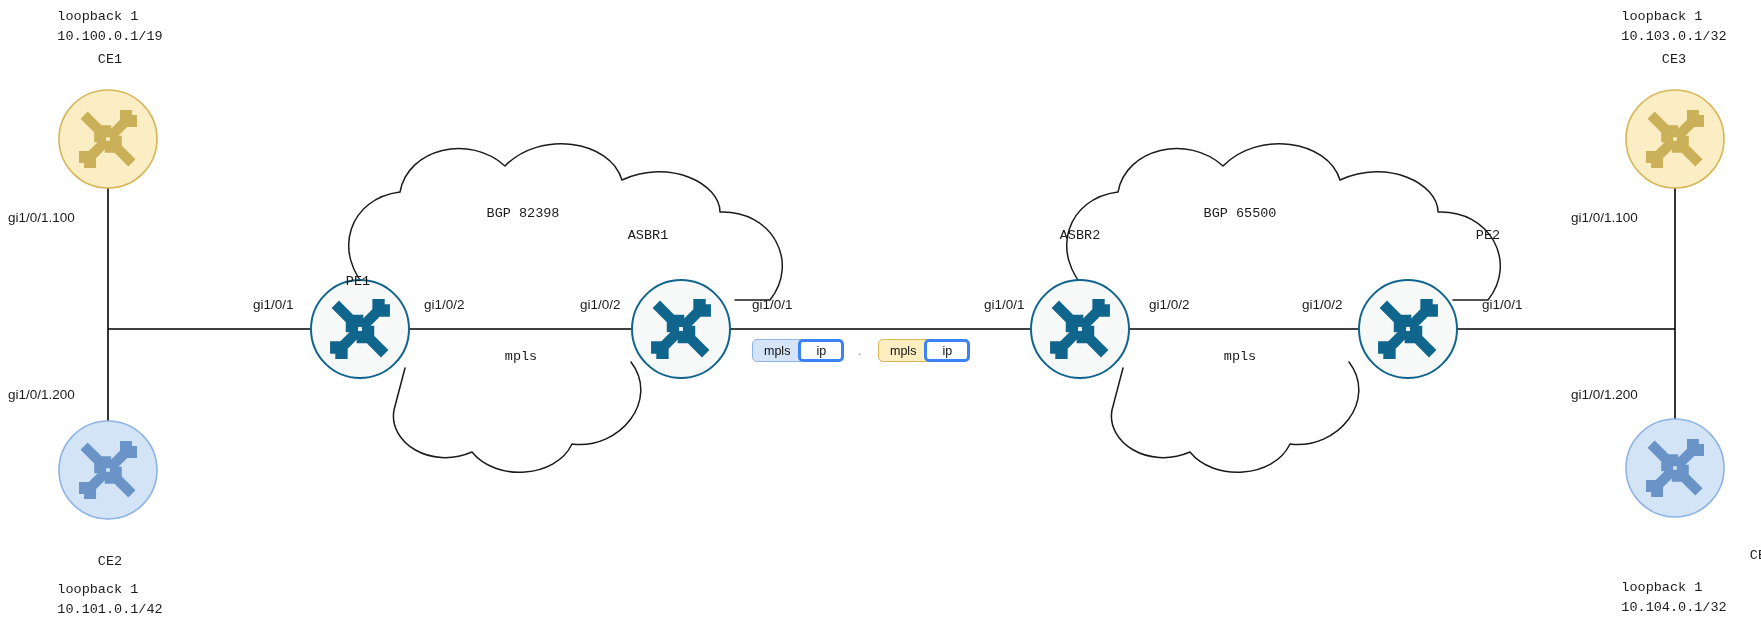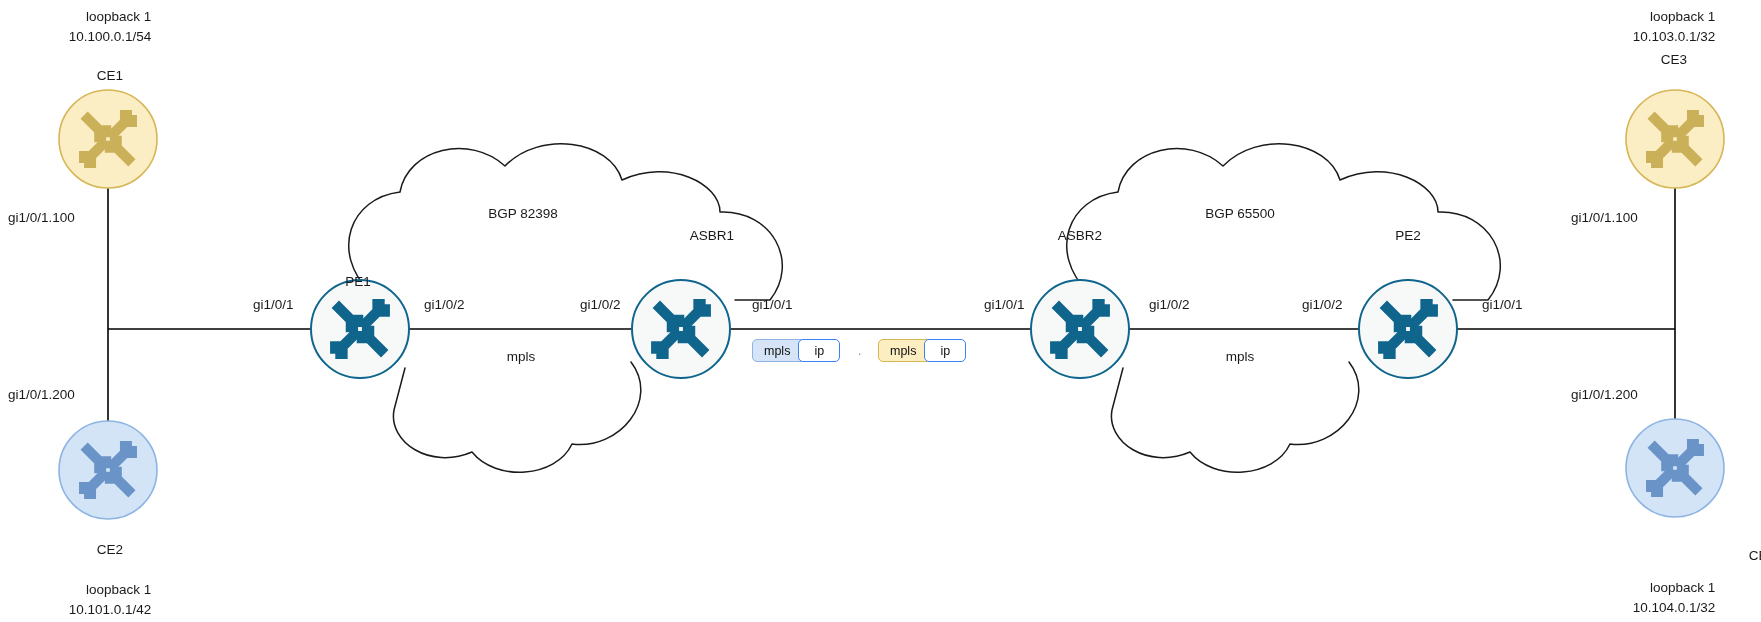--- a/index.html
+++ b/index.html
@@ -1,26 +1,26 @@
 <!DOCTYPE html>
 <html><head>
 <meta charset="utf-8">
 <style>
   html,body{margin:0;padding:0;background:#ffffff;}
   body{font-family:"Liberation Sans","DejaVu Sans",sans-serif;}
   #stage{position:relative;width:1761px;height:622px;background:#ffffff;overflow:hidden;}
   svg#net{position:absolute;left:0;top:0;width:1761px;height:622px;}
   .lbl{position:absolute;font-size:13.5px;color:#1a1a1a;white-space:nowrap;line-height:1.45;}
-  .lbl.c{transform:translateX(-50%);text-align:right;}
+  .lbl.c{transform:translateX(-50%);text-align:left;font-family:Liberation Mono, monospace;}
   .lbl.l{text-align:center;}
   .pkt{position:absolute;display:flex;align-items:stretch;height:23px;}
   .pkt .seg{display:flex;align-items:center;justify-content:center;font-size:12.5px;color:#111;
             border:1px solid #b9b9b9;box-sizing:border-box;}
   .pkt .outer{border-radius:5px 0 0 5px;padding:0 11px;}
-  .pkt .inner{border-radius:5px;background:#ffffff;border:1px solid #3b82f6;padding:0 15px;margin-left:-4px;}
+  .pkt .inner{border-radius:5px;background:#ffffff;border:3px solid #3b82f6;padding:0 15px;margin-left:-4px;}
   .pkt.blue .outer{background:#d5e4f7;border-color:#8db4e2;}
   .pkt.yellow .outer{background:#fdeec2;border-color:#d6b656;}
   .dotsep{position:absolute;font-size:12px;color:#8a8a8a;}
 </style>
 </head>
 <body>
 
 <div id="stage">
 
   <svg id="net" viewBox="0 0 1761 622">
@@ -137,46 +137,46 @@
     <g>
       <circle cx="1675" cy="468" r="49" fill="#d4e4f7" stroke="#8db4e2" stroke-width="1.6"></circle>
       <g transform="translate(1675,468) scale(0.92)" stroke="#6a94c8">
         <use href="#rtr-icon"></use>
       </g>
     </g>
   </svg>
 
   <div class="lbl c" style="left:110px;top:7px;">
     <span>loopback 1</span><br>
-    <span>10.100.0.1/54</span>
-  </div>
-  <div class="lbl c" style="left:110px;top:50px;margin-top:16px;">CE1</div>
-
-  <div class="lbl c" style="left:110px;top:540px;">CE2</div>
+    <span>10.100.0.1/19</span>
+  </div>
+  <div class="lbl c" style="left:110px;top:50px;">CE1</div>
+
+  <div class="lbl c" style="left:110px;top:552px;">CE2</div>
   <div class="lbl c" style="left:110px;top:580px;">
     <span>loopback 1</span><br>
     <span>10.101.0.1/42</span>
   </div>
 
   <div class="lbl c" style="left:1674px;top:7px;">
     <span>loopback 1</span><br>
     <span>10.103.0.1/32</span>
   </div>
   <div class="lbl c" style="left:1674px;top:50px;">CE3</div>
 
   <div class="lbl c" style="left:1762px;top:546px;">CE4</div>
   <div class="lbl c" style="left:1674px;top:578px;">
     <span>loopback 1</span><br>
     <span>10.104.0.1/32</span>
   </div>
 
   <div class="lbl c" style="left:358px;top:232px;margin-top:40px;">PE1</div>
-  <div class="lbl c" style="left:712px;top:226px;">ASBR1</div>
+  <div class="lbl c" style="left:648px;top:226px;">ASBR1</div>
   <div class="lbl c" style="left:1080px;top:226px;">ASBR2</div>
-  <div class="lbl c" style="left:1408px;top:226px;">PE2</div>
+  <div class="lbl c" style="left:1488px;top:226px;">PE2</div>
 
   <div class="lbl c" style="left:523px;top:204px;">BGP 82398</div>
   <div class="lbl c" style="left:1240px;top:204px;">BGP 65500</div>
 
   <div class="lbl l" style="left:8px;top:208px;">gi1/0/1.100</div>
   <div class="lbl l" style="left:8px;top:385px;">gi1/0/1.200</div>
   <div class="lbl l" style="left:253px;top:295px;">gi1/0/1</div>
   <div class="lbl l" style="left:424px;top:295px;">gi1/0/2</div>
   <div class="lbl l" style="left:580px;top:295px;">gi1/0/2</div>
   <div class="lbl l" style="left:752px;top:295px;">gi1/0/1</div>

